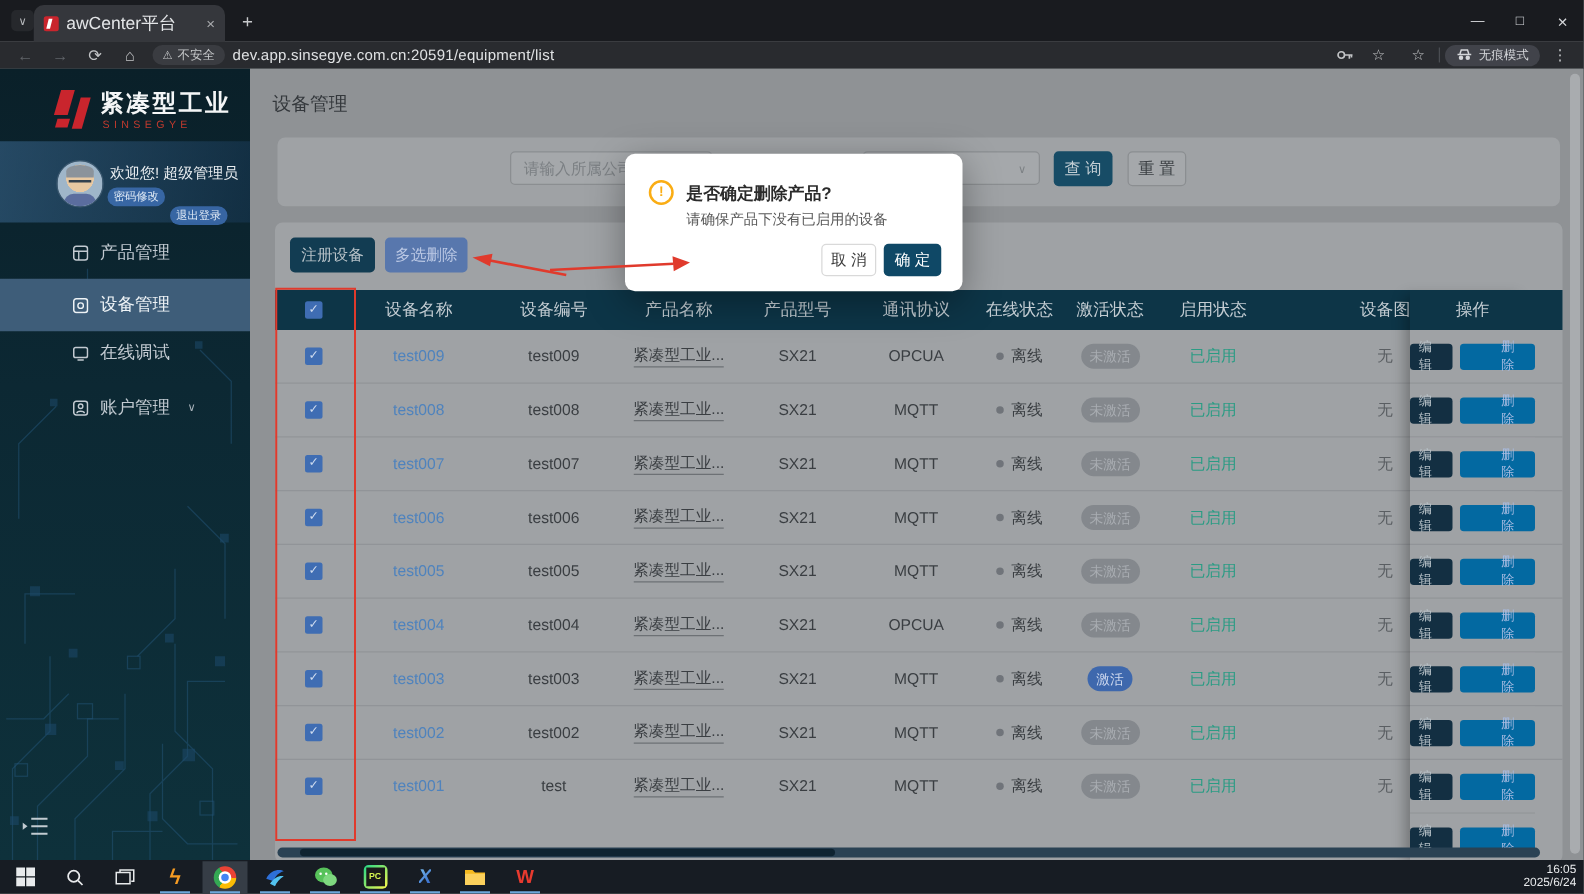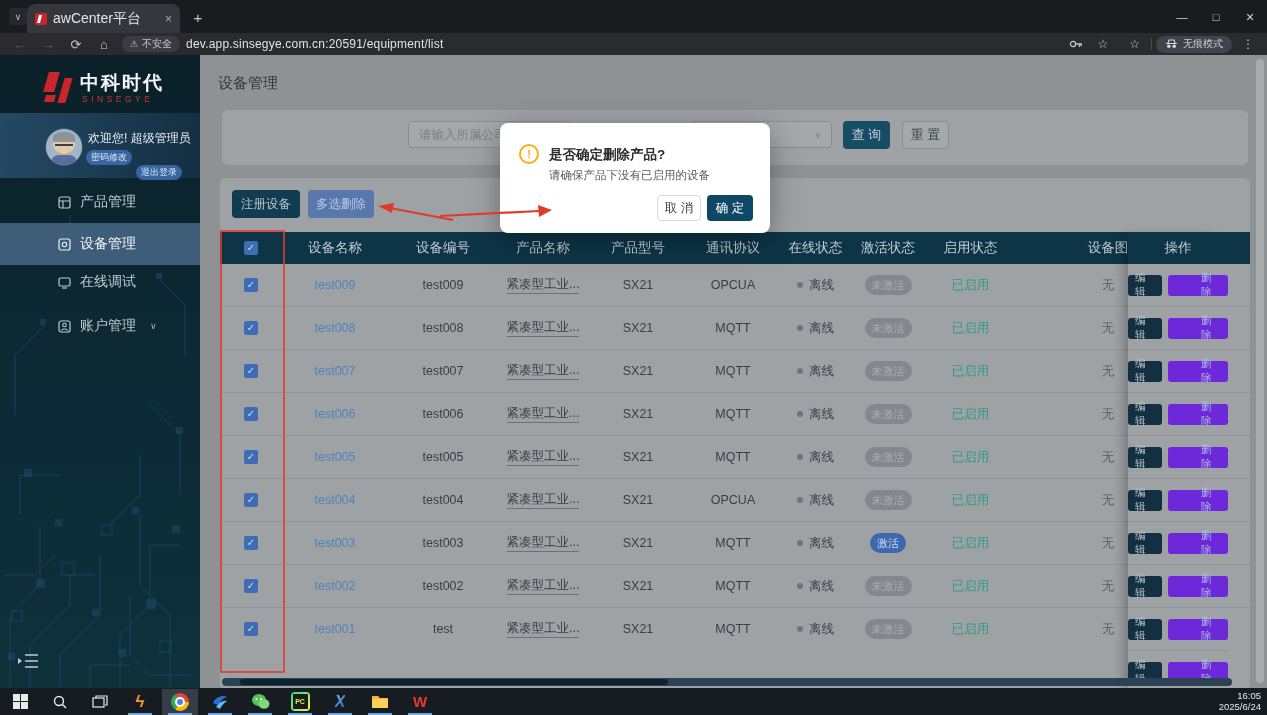--- a/index.html
+++ b/index.html
@@ -97,21 +97,21 @@
   .badge.on{background:#3e68ad;color:#cdd8ee;min-width:36px;}
   .enb{color:#2a9c84;}
   .imgv{color:#5a5e62;}
   
   .opcol{position:absolute;left:908px;top:54px;width:100px;box-shadow:-9px 0 10px -5px rgba(0,0,0,.28);}
   .ophead{height:32px;background:#0d3547;color:#c3ccd2;font-size:13.5px;display:flex;align-items:center;justify-content:center;}
   .oprow{height:42px;background:#9fa2a5;border-bottom:1px solid rgba(120,124,128,.35);display:flex;
     align-items:center;justify-content:center;gap:6px;}
   .obtn{height:21px;border-radius:3px;font-size:10.5px;display:flex;align-items:center;justify-content:center;padding:0 7px;}
   .obtn.edit{background:#132f42;color:#b9c3c9;}
-  .obtn.del{background:#6d28d9;color:#a9bce2;padding-left:33px;}
+  .obtn.del{background:#0369a1;color:#a9bce2;padding-left:33px;}
   .hscroll{position:absolute;left:2px;top:500px;width:1010px;height:8px;background:#2a4254;border-radius:4px;}
   .hthumb{position:absolute;left:18px;top:1px;width:428px;height:6px;background:#0e2330;border-radius:3px;}
   .vscroll{position:absolute;left:1056px;top:4px;width:8px;height:624px;background:#a9acaf;border-radius:4px;}
   
   .dialog{position:absolute;left:500px;top:123px;width:270px;height:110px;background:#ffffff;border-radius:8px;
     box-shadow:0 8px 30px rgba(0,0,0,.35);}
   .dlgicon{position:absolute;left:19px;top:21px;width:16px;height:16px;border:2px solid #faad14;border-radius:50%;
     color:#faad14;font-size:11px;font-weight:bold;display:flex;align-items:center;justify-content:center;}
   .dlgtitle{position:absolute;left:49px;top:23px;font-size:13.5px;color:#2b2b2b;font-weight:bold;}
   .dlgsub{position:absolute;left:49px;top:45px;font-size:11.5px;color:#595959;}
@@ -226,21 +226,21 @@
         <rect x="12" y="556" width="10" height="10"></rect>
           <rect x="160" y="586" width="11" height="11"></rect>
       </g>
     </svg>
 
     <div class="brandmark">
       <div class="bm1"></div>
         <div class="bm2"></div>
         <div class="bm3"></div>
     </div>
-    <div class="brandname">中科时代</div>
+    <div class="brandname">紧凑型工业</div>
     <div class="brandsub">SINSEGYE</div>
 
     <div class="userband"></div>
     <div class="avatar">
       <div class="hat"></div>
         <div class="gl"></div>
         <div class="bd"></div>
     </div>
     <div class="welcome">欢迎您! 超级管理员</div>
     <div class="upill" style="left:86px;">密码修改</div>

